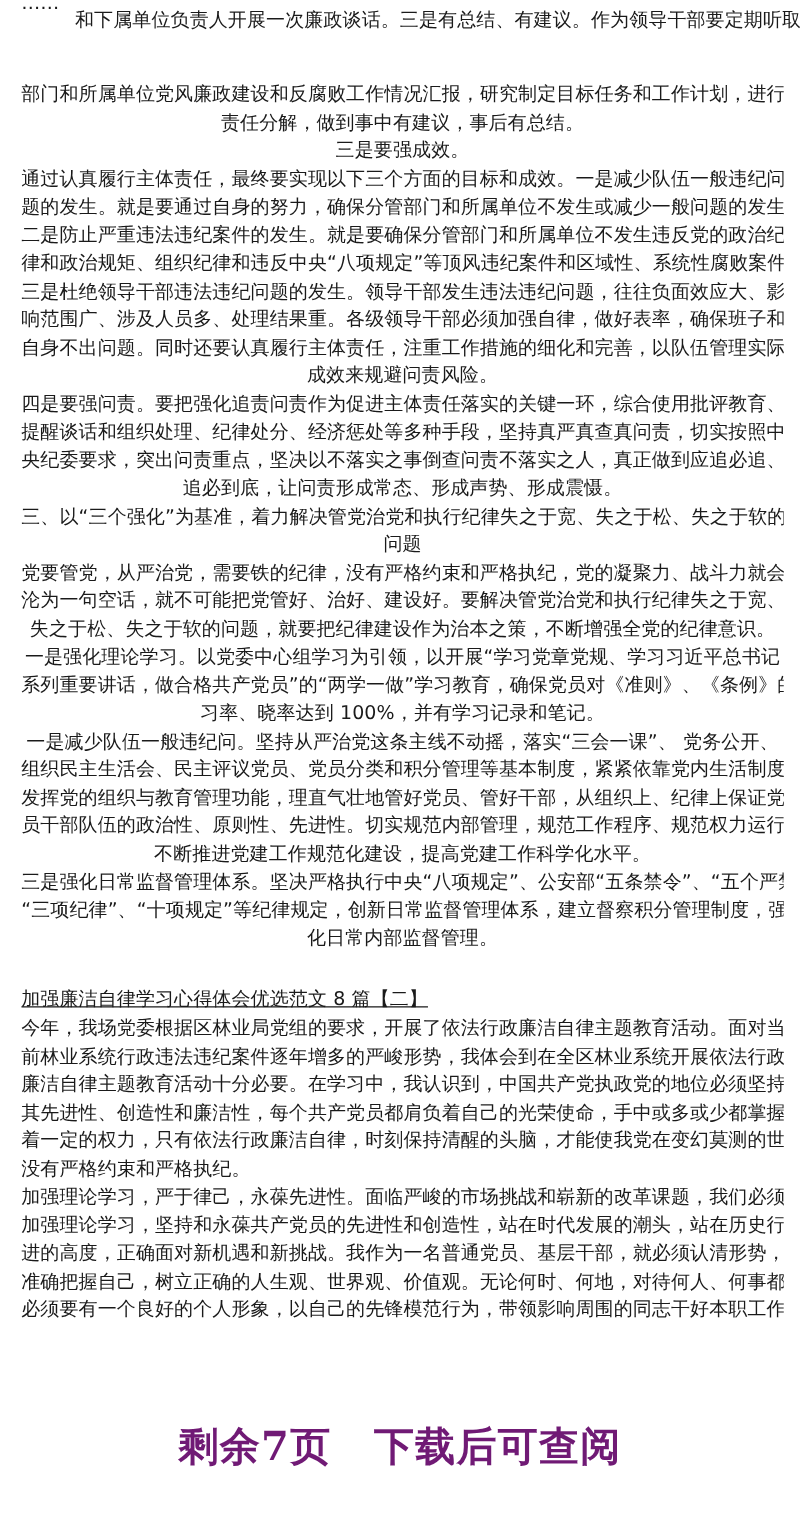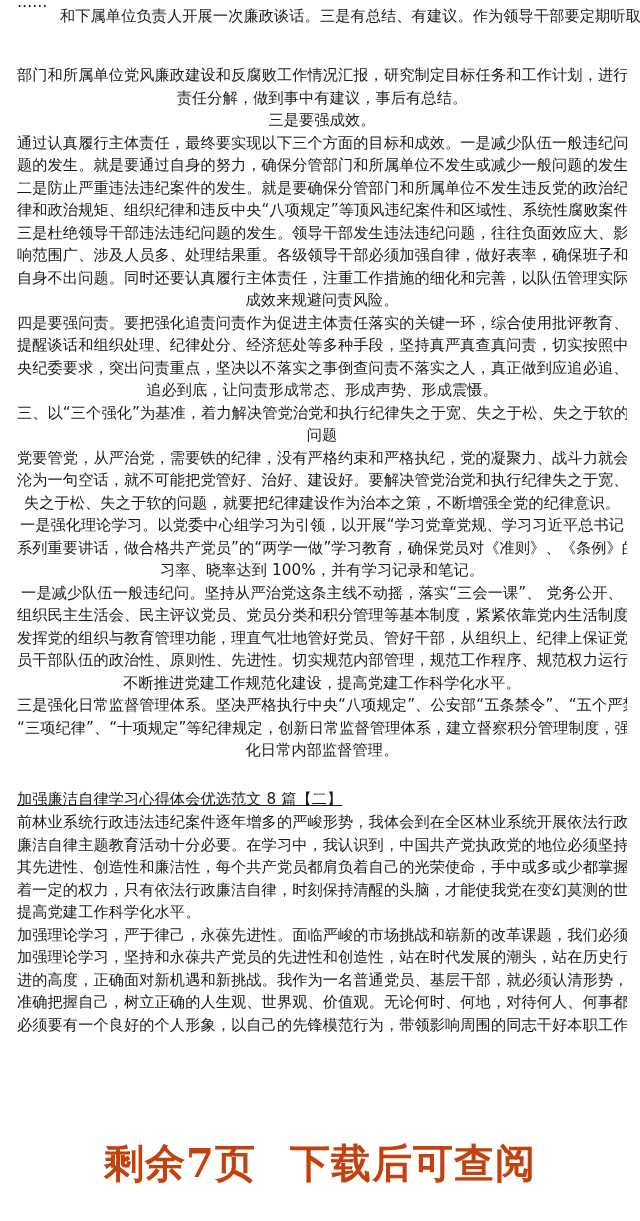--- a/index.html
+++ b/index.html
@@ -5,21 +5,21 @@
   html, body { margin:0; padding:0; background:#ffffff; }
   body { width:640px; height:1221px; position:relative; overflow:hidden;
          font-family:"DejaVu Sans", "Liberation Sans", sans-serif; color:#1a1a1a; }
   .page { position:absolute; left:0; top:0; width:640px; height:1221px; }
   .line { position:absolute; left:17px; width:610px; font-size:15.2px; line-height:22.5px;
           white-space:nowrap; overflow:hidden; letter-spacing:0.1px; }
   .block { position:absolute; left:17px; width:610px; }
   .block .line { position:relative; left:0; }
   .watermark { position:absolute; left:0; width:640px; top:1136px; text-align:center;
                font-family:"DejaVu Serif", "Liberation Serif", serif; font-weight:bold;
-               font-size:40px; color:#c2410c; letter-spacing:1px; }
+               font-size:32px; color:#701a75; letter-spacing:1px; }
   .watermark span { display:inline-block; }
   .wm-gap { width:34px; }
 </style>
 </head>
 <body>
 
 <div class="page">
 
   <div class="line" style="top:-9px;">……</div>
 
@@ -55,25 +55,26 @@
       <div class="line">员干部队伍的政治性、原则性、先进性。切实规范内部管理，规范工作程序、规范权力运行，</div>
       <div class="line">不断推进党建工作规范化建设，提高党建工作科学化水平。</div>
       <div class="line">三是强化日常监督管理体系。坚决严格执行中央“八项规定”、公安部“五条禁令”、“五个严禁”、</div>
       <div class="line">“三项纪律”、“十项规定”等纪律规定，创新日常监督管理体系，建立督察积分管理制度，强</div>
       <div class="line">化日常内部监督管理。</div>
     </div>
 
   <div class="line" style="top:788px;text-decoration:underline;">加强廉洁自律学习心得体会优选范文 8 篇【二】</div>
 
   <div class="block" id="sec-b" style="top:811px;">
+      <div class="line">今年，我场党委根据区林业局党组的要求，开展了依法行政廉洁自律主题教育活动。面对当</div>
       <div class="line">前林业系统行政违法违纪案件逐年增多的严峻形势，我体会到在全区林业系统开展依法行政</div>
       <div class="line">廉洁自律主题教育活动十分必要。在学习中，我认识到，中国共产党执政党的地位必须坚持</div>
       <div class="line">其先进性、创造性和廉洁性，每个共产党员都肩负着自己的光荣使命，手中或多或少都掌握</div>
       <div class="line">着一定的权力，只有依法行政廉洁自律，时刻保持清醒的头脑，才能使我党在变幻莫测的世</div>
-      <div class="line">提高党建工作科学化水平。</div>
+      <div class="line">没有严格约束和严格执纪。</div>
       <div class="line">加强理论学习，严于律己，永葆先进性。面临严峻的市场挑战和崭新的改革课题，我们必须</div>
       <div class="line">加强理论学习，坚持和永葆共产党员的先进性和创造性，站在时代发展的潮头，站在历史行</div>
       <div class="line">进的高度，正确面对新机遇和新挑战。我作为一名普通党员、基层干部，就必须认清形势，</div>
       <div class="line">准确把握自己，树立正确的人生观、世界观、价值观。无论何时、何地，对待何人、何事都</div>
       <div class="line">必须要有一个良好的个人形象，以自己的先锋模范行为，带领影响周围的同志干好本职工作。</div>
     </div>
 
   <div class="watermark">
     <span>剩余7页</span><span class="wm-gap"></span><span>下载后可查阅</span>
   </div>

